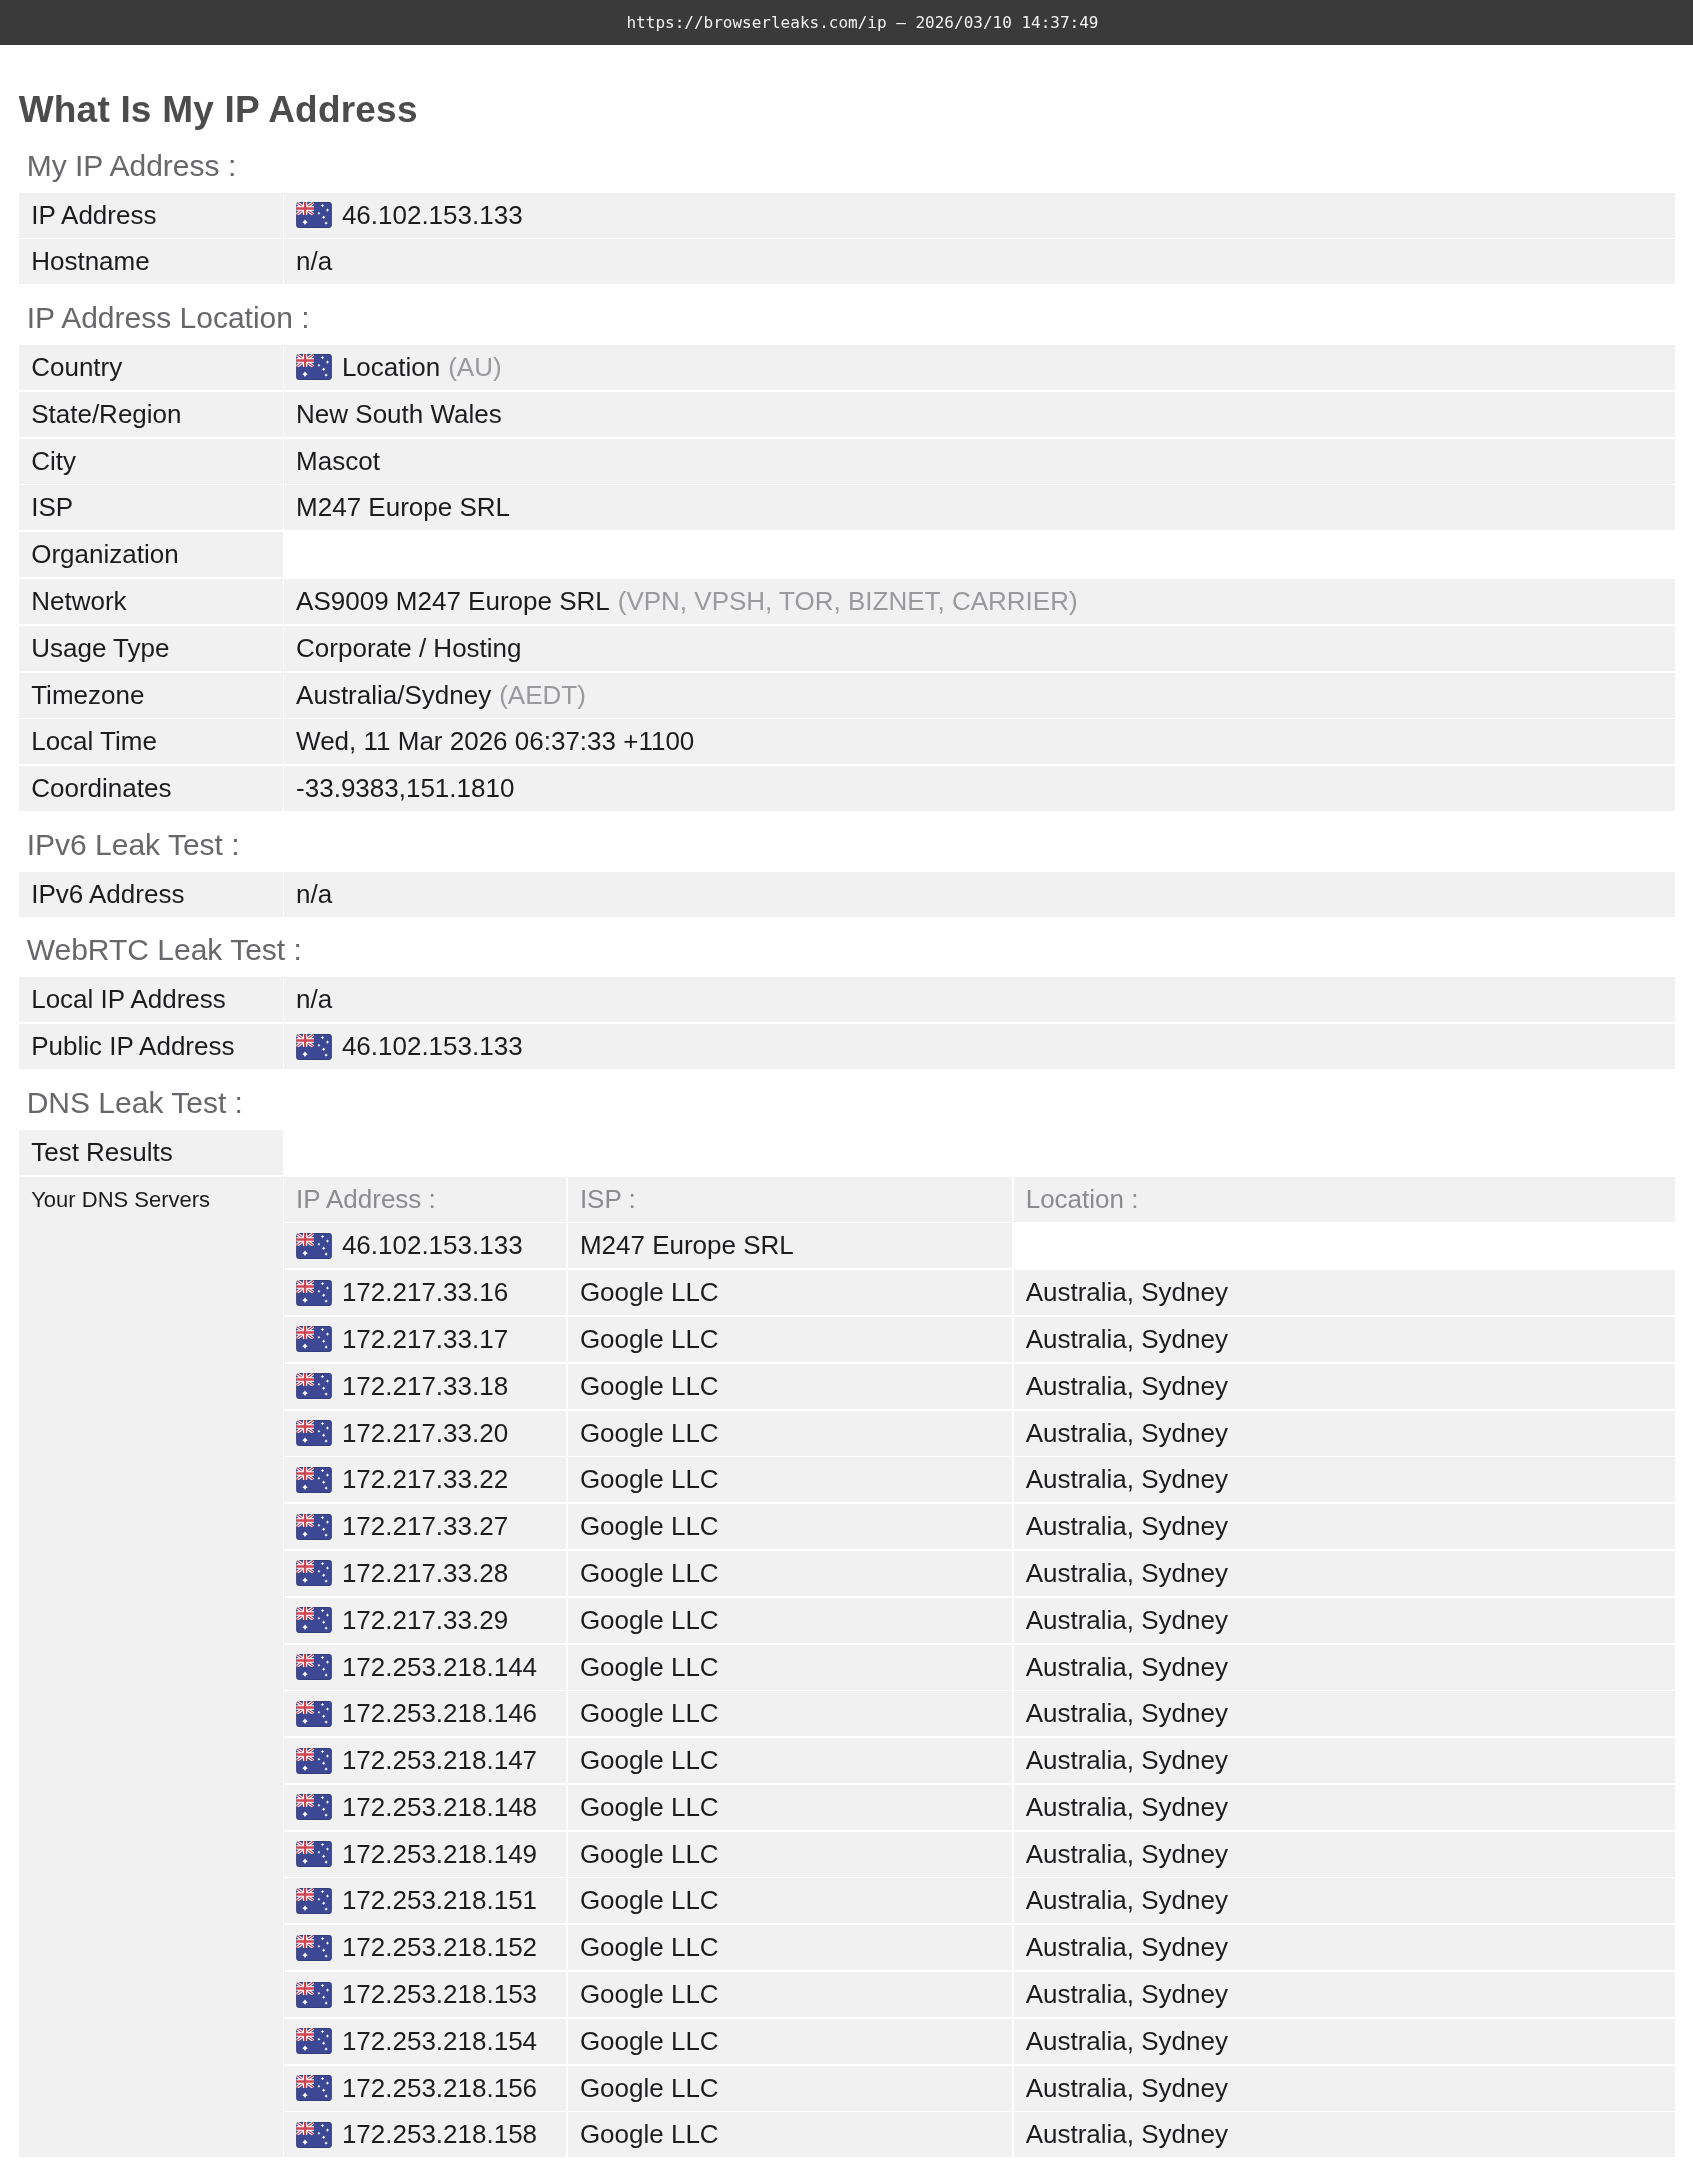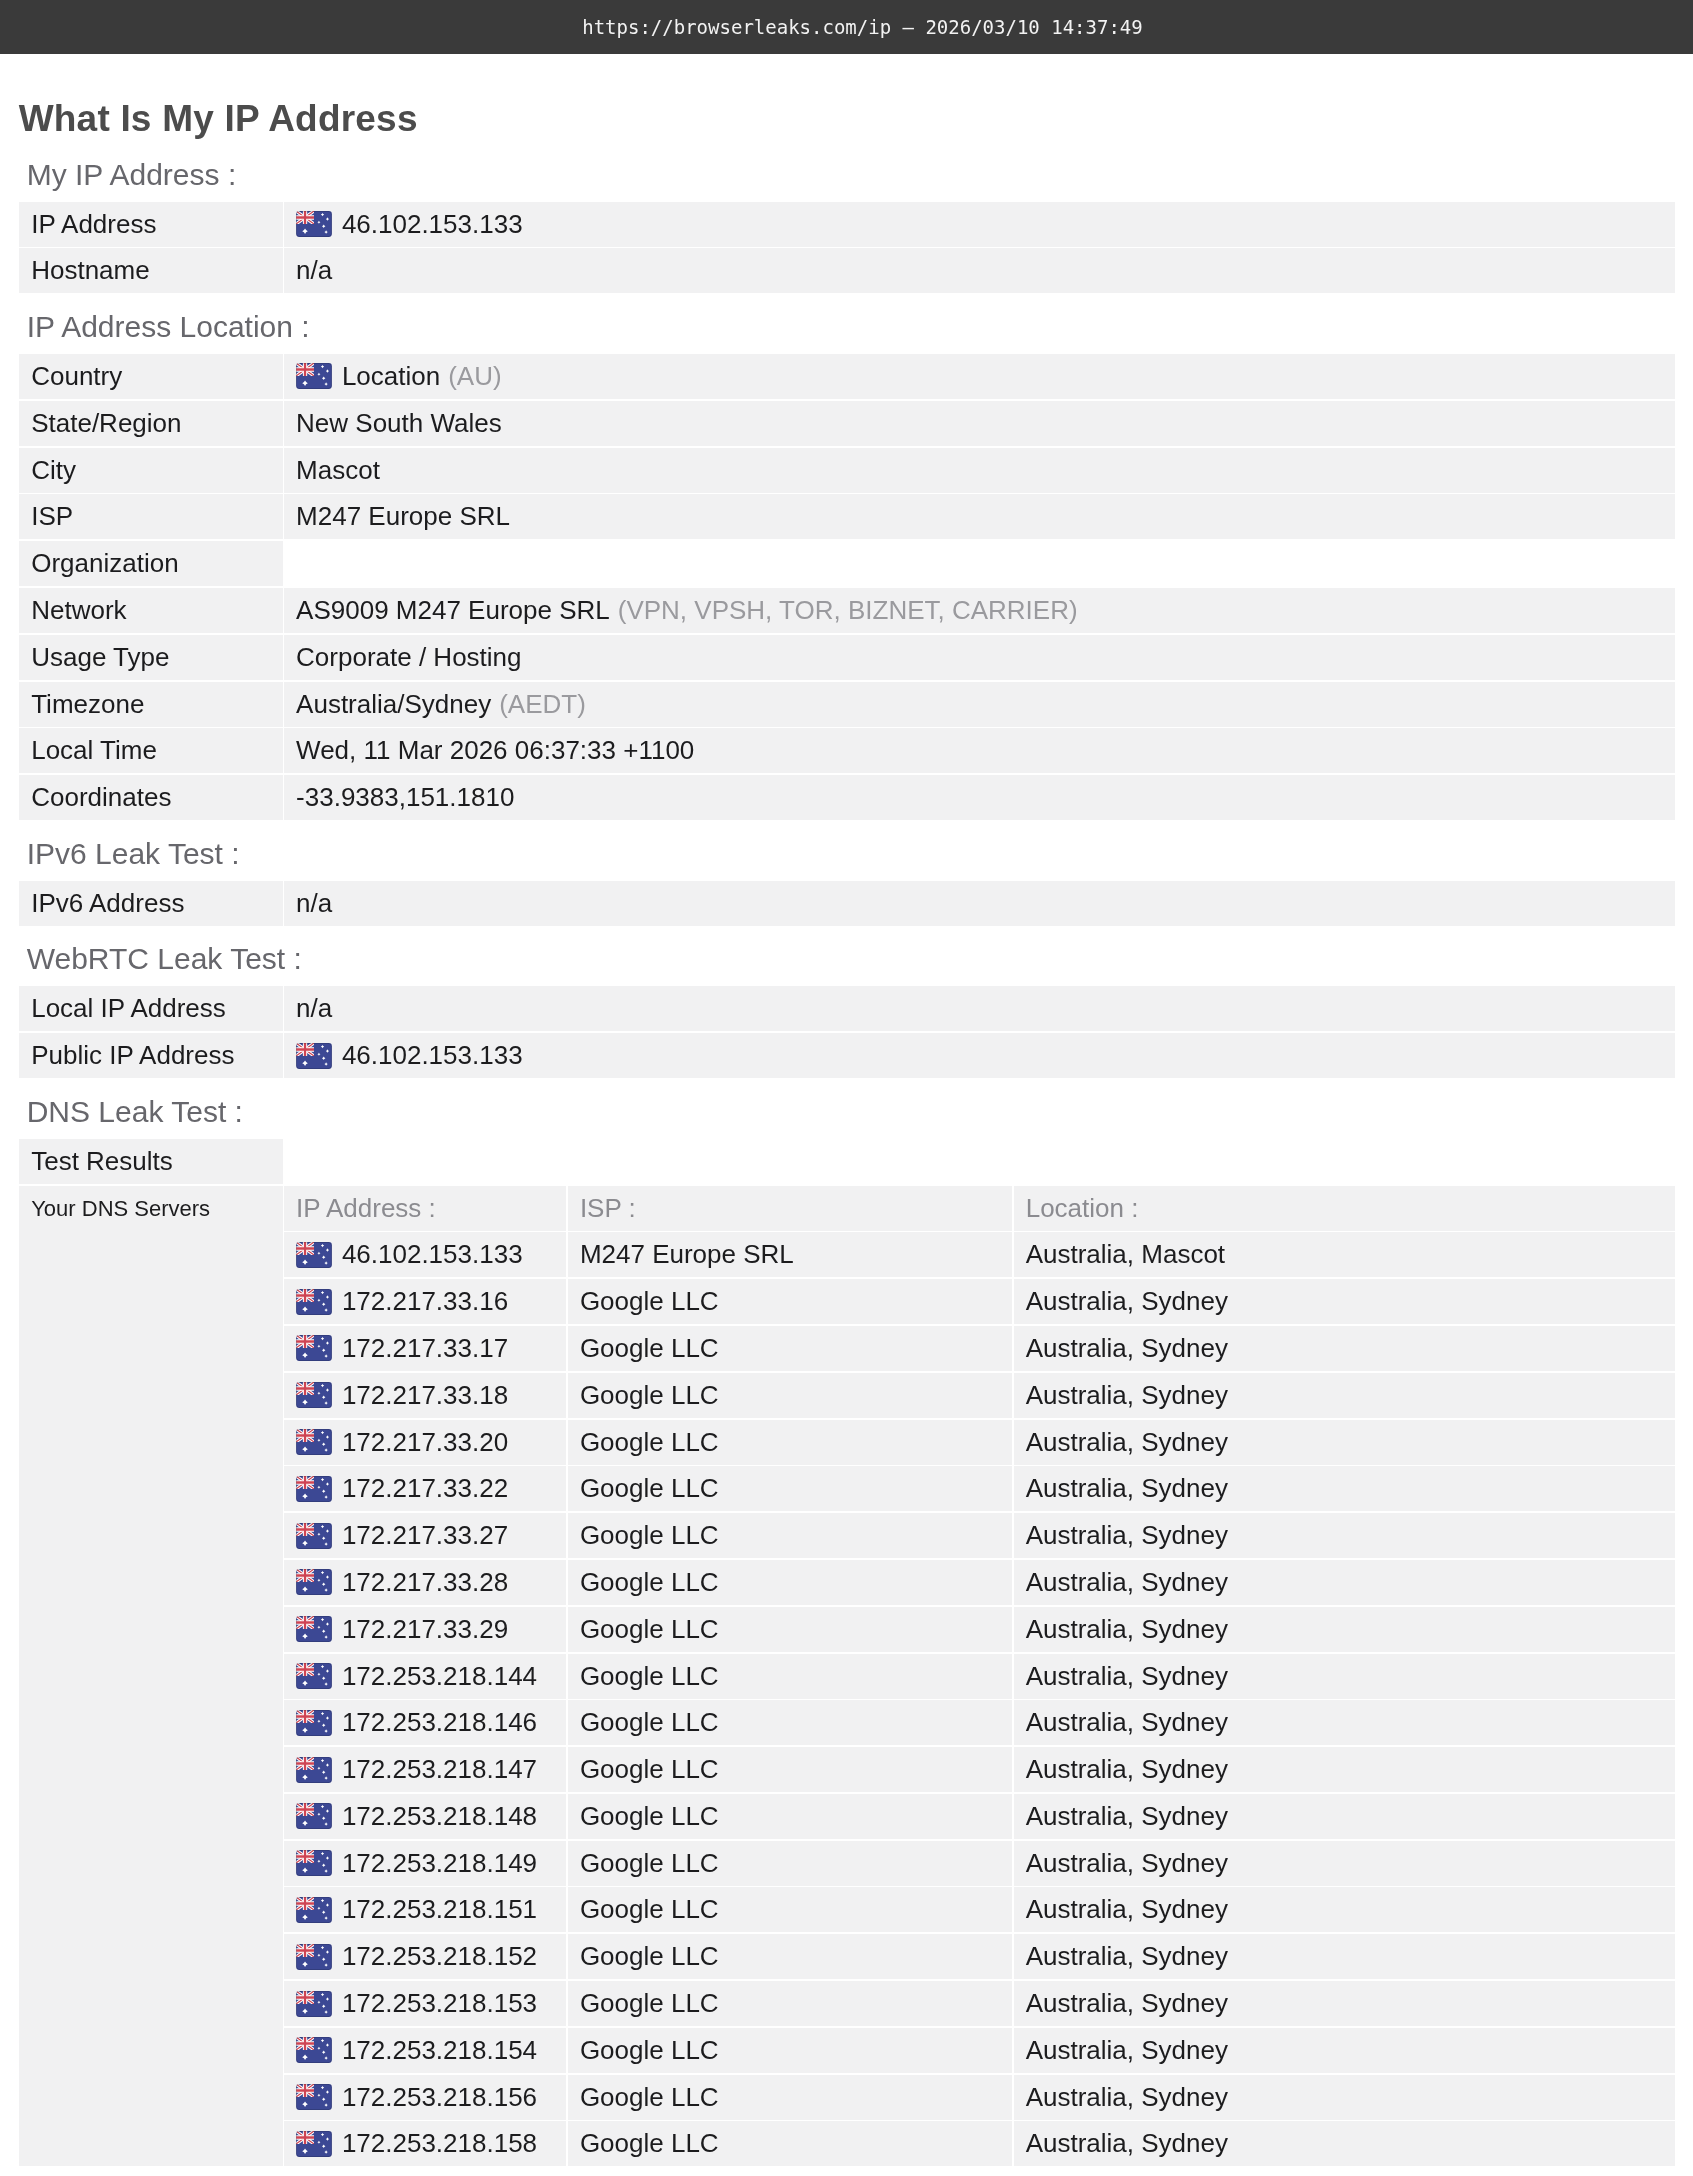--- a/index.html
+++ b/index.html
@@ -5,22 +5,22 @@
   :root{
     --topbar-bg:#3a3a3a; --topbar-text:#f2f2f2;
     --cell-bg:#f1f1f2; --text:#1c1c1e; --muted:#9a9a9e;
     --heading:#4c4c4c; --section:#67676c; --nested-header:#8b8b90;
     --page-bg:#ffffff;
   }
   *{margin:0;padding:0;box-sizing:border-box;}
   html,body{width:1693px;height:2176px;overflow:hidden;background:var(--page-bg);}
   body{font-family:"Liberation Sans", sans-serif;color:var(--text);}
   .topbar{
-    height:54px;background:var(--topbar-bg);display:flex;align-items:center;justify-content:center;
-    font-family:"DejaVu Sans Mono", monospace;font-size:19px;color:var(--topbar-text);padding-left:32px;
+    height:45px;background:var(--topbar-bg);display:flex;align-items:center;justify-content:center;
+    font-family:"DejaVu Sans Mono", monospace;font-size:16px;color:var(--topbar-text);padding-left:32px;
   }
   .content{padding:0 18px 0 18.7px;}
   h1{
     margin:42px 0 0 0;font-size:37px;line-height:45px;font-weight:bold;color:var(--heading);
     letter-spacing:0.2px;
   }
   .sec-label{
     margin:19.6px 0 12.5px 8px;font-size:30px;line-height:28.5px;color:var(--section);
   }
   .tbl{display:flex;flex-direction:column;gap:1.8px;}
@@ -281,21 +281,20 @@
                       <path d="M25.5,10.8 L26.146,11.854 L27.2,12.5 L26.146,13.146 L25.5,14.2 L24.854,13.146 L23.8,12.5 L24.854,11.854 Z" fill="#fff"></path>
                       <path d="M30.8,15.1 L31.522000000000002,16.278 L32.7,17 L31.522000000000002,17.722 L30.8,18.9 L30.078,17.722 L28.900000000000002,17 L30.078,16.278 Z" fill="#fff"></path>
                       <path d="M33.5,21.6 L34.222,22.778 L35.4,23.5 L34.222,24.222 L33.5,25.4 L32.778,24.222 L31.6,23.5 L32.778,22.778 Z" fill="#fff"></path>
       <rect x="0.5" y="0.5" width="39" height="28" rx="3.2" fill="none" stroke="rgba(0,0,0,0.18)"></rect>
     </g>
                   </svg>
                 </span>
                 <span>46.102.153.133</span>
               </div>
               <div class="cell val c2">M247 Europe SRL</div>
-              <div class="cell val c3">Australia, Mascot</div>
             </div>
             <div class="dns-r">
               <div class="cell val c1">
                 <span class="flag">
                   <svg width="36" height="26" viewBox="0 0 40 29" xmlns="http://www.w3.org/2000/svg">
     <defs>
                       <clipPath id="fc5">
                         <rect width="40" height="29" rx="3.5"></rect>
                       </clipPath>
     <clipPath id="fc5k">

